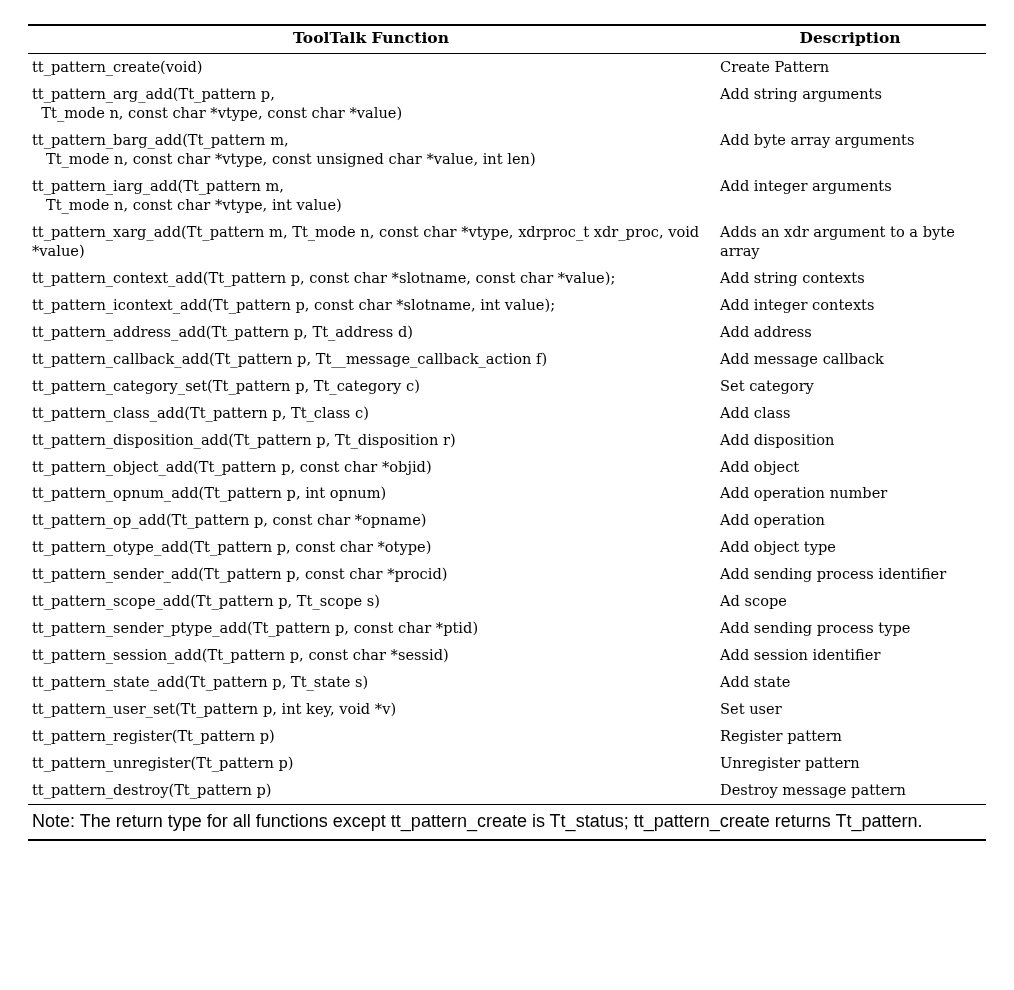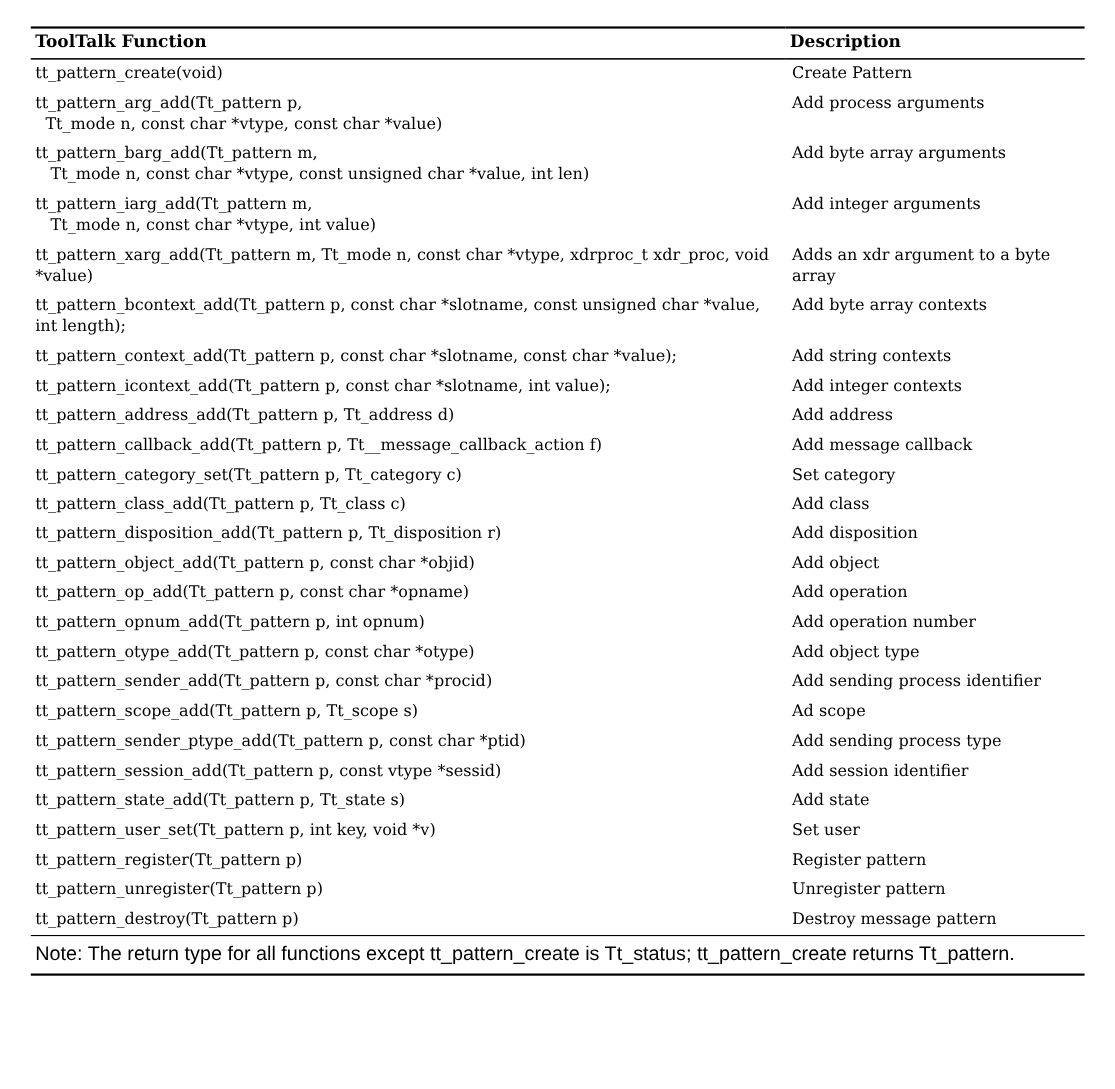--- a/index.html
+++ b/index.html
@@ -23,21 +23,21 @@
   }
   table.fn-table {
     width: 958px;
     border-collapse: collapse;
     table-layout: fixed;
   }
   table.fn-table col.c-fn { width: 686px; }
   table.fn-table col.c-desc { width: 272px; }
 
   thead th {
-    text-align: left;
+    text-align: center;
     font-family: "DejaVu Serif", serif;
     font-weight: bold;
     font-size: 15.5px;
     padding: 2px 4px 6px 4px;
     vertical-align: bottom;
   }
   .rule-top {
     border-top: 2.2px solid #000;
   }
   .rule-head {
@@ -86,41 +86,37 @@
       </tr>
     </thead>
     <tbody id="table-body">
         <tr>
           <td class="fn">tt_pattern_create(void)</td>
           <td class="desc">Create Pattern</td>
         </tr>
         <tr>
           <td class="fn">tt_pattern_arg_add(Tt_pattern p,
   Tt_mode n, const char *vtype, const char *value)</td>
-          <td class="desc">Add process arguments</td>
+          <td class="desc">Add string arguments</td>
         </tr>
         <tr>
           <td class="fn">tt_pattern_barg_add(Tt_pattern m,
    Tt_mode n, const char *vtype, const unsigned char *value, int len)</td>
           <td class="desc">Add byte array arguments</td>
         </tr>
         <tr>
           <td class="fn">tt_pattern_iarg_add(Tt_pattern m,
    Tt_mode n, const char *vtype, int value)</td>
           <td class="desc">Add integer arguments</td>
         </tr>
         <tr>
           <td class="fn">tt_pattern_xarg_add(Tt_pattern m, Tt_mode n, const char *vtype, xdrproc_t xdr_proc, void *value)</td>
           <td class="desc">Adds an xdr argument to a byte array</td>
         </tr>
         <tr>
-          <td class="fn">tt_pattern_bcontext_add(Tt_pattern p, const char *slotname, const unsigned char *value, int length);</td>
-          <td class="desc">Add byte array contexts</td>
-        </tr>
-        <tr>
           <td class="fn">tt_pattern_context_add(Tt_pattern p, const char *slotname, const char *value);</td>
           <td class="desc">Add string contexts</td>
         </tr>
         <tr>
           <td class="fn">tt_pattern_icontext_add(Tt_pattern p, const char *slotname, int value);</td>
           <td class="desc">Add integer contexts</td>
         </tr>
         <tr>
           <td class="fn">tt_pattern_address_add(Tt_pattern p, Tt_address d)</td>
           <td class="desc">Add address</td>
@@ -139,45 +135,45 @@
         </tr>
         <tr>
           <td class="fn">tt_pattern_disposition_add(Tt_pattern p, Tt_disposition r)</td>
           <td class="desc">Add disposition</td>
         </tr>
         <tr>
           <td class="fn">tt_pattern_object_add(Tt_pattern p, const char *objid)</td>
           <td class="desc">Add object</td>
         </tr>
         <tr>
+          <td class="fn">tt_pattern_opnum_add(Tt_pattern p, int opnum)</td>
+          <td class="desc">Add operation number</td>
+        </tr>
+        <tr>
           <td class="fn">tt_pattern_op_add(Tt_pattern p, const char *opname)</td>
           <td class="desc">Add operation</td>
         </tr>
         <tr>
-          <td class="fn">tt_pattern_opnum_add(Tt_pattern p, int opnum)</td>
-          <td class="desc">Add operation number</td>
-        </tr>
-        <tr>
           <td class="fn">tt_pattern_otype_add(Tt_pattern p, const char *otype)</td>
           <td class="desc">Add object type</td>
         </tr>
         <tr>
           <td class="fn">tt_pattern_sender_add(Tt_pattern p, const char *procid)</td>
           <td class="desc">Add sending process identifier</td>
         </tr>
         <tr>
           <td class="fn">tt_pattern_scope_add(Tt_pattern p, Tt_scope s)</td>
           <td class="desc">Ad scope</td>
         </tr>
         <tr>
           <td class="fn">tt_pattern_sender_ptype_add(Tt_pattern p, const char *ptid)</td>
           <td class="desc">Add sending process type</td>
         </tr>
         <tr>
-          <td class="fn">tt_pattern_session_add(Tt_pattern p, const vtype *sessid)</td>
+          <td class="fn">tt_pattern_session_add(Tt_pattern p, const char *sessid)</td>
           <td class="desc">Add session identifier</td>
         </tr>
         <tr>
           <td class="fn">tt_pattern_state_add(Tt_pattern p, Tt_state s)</td>
           <td class="desc">Add state</td>
         </tr>
         <tr>
           <td class="fn">tt_pattern_user_set(Tt_pattern p, int key, void *v)</td>
           <td class="desc">Set user</td>
         </tr>

